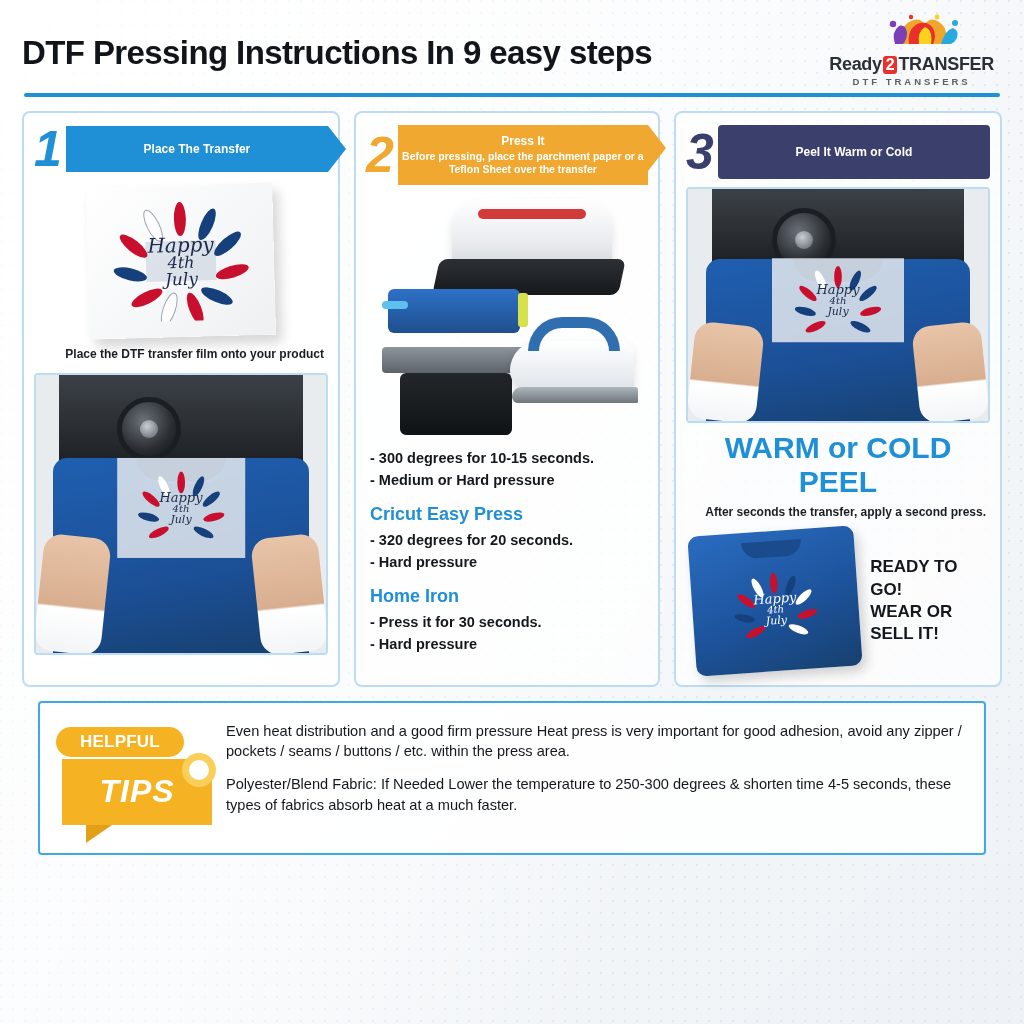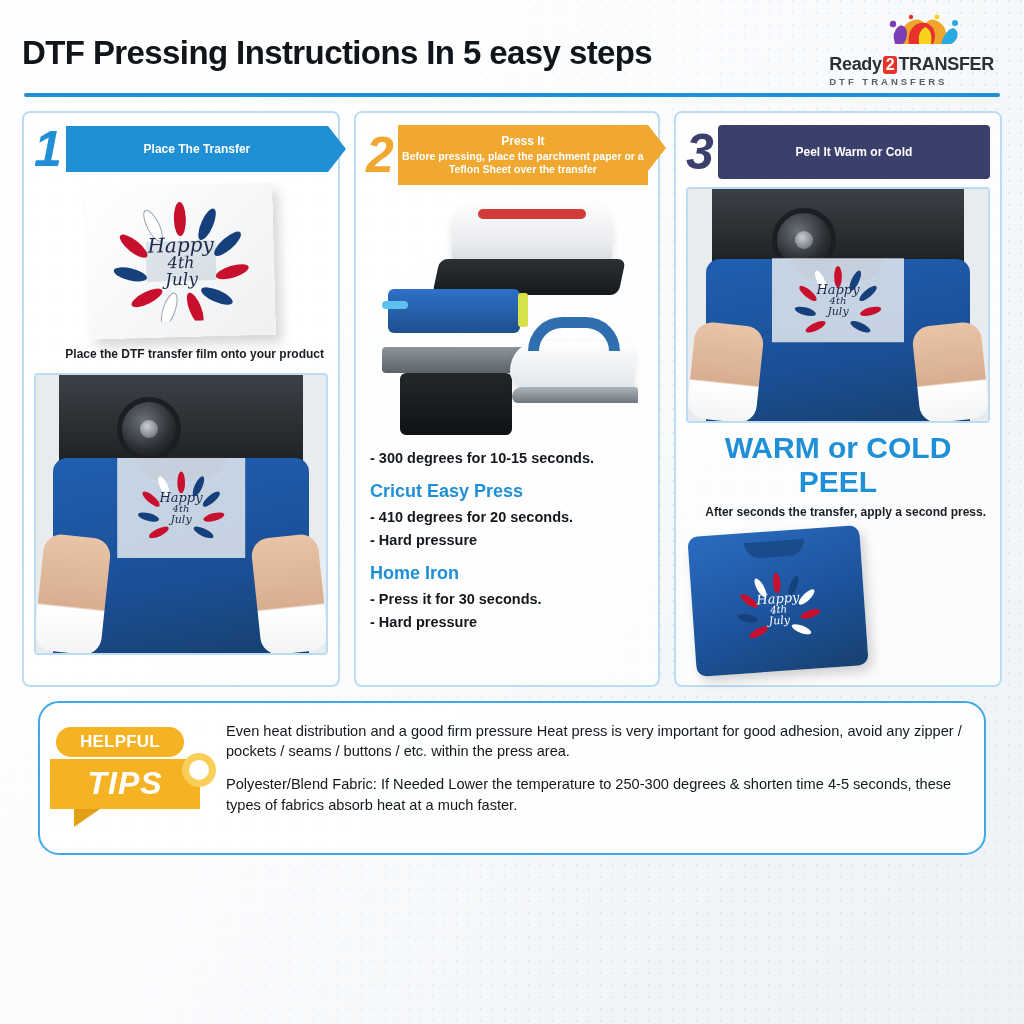--- a/index.html
+++ b/index.html
@@ -29,21 +29,21 @@
     display: flex; align-items: center; justify-content: space-between;
     padding: 18px 6px 0 6px;
   }
   .title {
     font-size: 33px;
     font-weight: 800;
     letter-spacing: -0.6px;
     color: #111418;
     white-space: nowrap;
   }
-  .logo-wrap { padding-right: 8px; }
+  .logo-wrap { text-align: center; padding-right: 8px; }
   .logo-splash { position: relative; height: 36px; width: 150px; margin: 0 auto; }
   .logo-splash svg { position: absolute; top: -4px; left: 50%; transform: translateX(-50%); }
   .logo-text {
     font-size: 18px; font-weight: 800; letter-spacing: -0.3px;
     color: #0f1115; white-space: nowrap;
   }
   .logo-text .ready { color: #2b2f36; }
   .logo-text .two {
     display: inline-block;
     background: #e8312a; color: #fff; border-radius: 3px;
@@ -256,36 +256,36 @@
     width: 60px; height: 16px; border-radius: 0 0 40px 40px; background: #1a4b8c;
   }
   .ready-text {
     font-size: 17px; font-weight: 800; color: #14181d; line-height: 1.3; text-align: left;
   }
   .row-3 { display: flex; align-items: center; gap: 12px; margin-top: 6px; padding-left: 6px; }
 
   
   .tips {
     margin: 14px 22px 0 22px;
-    border: 2px solid #3fa9e8; border-radius: 21px;
+    border: 2px solid #3fa9e8; border-radius: 4px;
     background: rgba(255,255,255,0.85);
     display: flex; align-items: flex-start; gap: 6px;
     padding: 16px 22px 16px 10px;
     position: relative;
   }
   .tips-badge { position: relative; width: 170px; flex: 0 0 170px; height: 118px; }
   .tips-badge .bubble {
     position: absolute; top: 8px; left: 6px; width: 128px; height: 30px;
     background: #f5b223; border-radius: 16px;
     color: #fff; font-weight: 800; font-size: 17px;
     display: flex; align-items: center; justify-content: center;
     letter-spacing: 0.2px;
   }
   .tips-badge .banner {
-    position: absolute; top: 40px; left: 0; width: 150px; height: 50px;
+    position: absolute; top: 40px; left: 12px; width: 150px; height: 66px;
     background: #f5b223; color: #fff; font-weight: 800; font-size: 32px;
     display: flex; align-items: center; justify-content: center;
     font-style: italic; letter-spacing: 1px;
   }
   .tips-badge .banner::after {
     content:""; position: absolute; bottom: -18px; left: 24px;
     border-left: 26px solid #e2a017; border-bottom: 18px solid transparent;
   }
   .tips-badge .sun {
     position: absolute; top: 34px; right: 4px; width: 34px; height: 34px;
@@ -300,21 +300,21 @@
   }
   .tips-text p:last-child { margin-bottom: 0; }
 </style>
 </head>
 <body>
 
 <div class="page">
   <div class="inner">
 
     <div class="header">
-      <div class="title">DTF Pressing Instructions In 5 easy steps</div>
+      <div class="title">DTF Pressing Instructions In 9 easy steps</div>
       <div class="logo-wrap">
         <div class="logo-splash">
           <svg width="150" height="40" viewBox="0 0 150 40" aria-hidden="true">
             <path d="M64 30 Q62 14 72 8 Q82 2 88 10 Q94 2 102 8 Q112 14 108 30 Z" fill="#f0a62b"></path>
             <path d="M72 30 Q70 16 80 10 Q90 6 96 14 Q100 22 96 30 Z" fill="#e8312a"></path>
             <path d="M82 30 Q80 18 88 13 Q96 16 94 30 Z" fill="#f7d31e"></path>
             <path d="M58 30 Q54 18 62 12 Q68 10 70 18 Q70 26 66 30 Z" fill="#7d3fb5"></path>
             <path d="M104 30 Q108 16 116 14 Q122 16 120 24 Q118 28 114 30 Z" fill="#28a9e0"></path>
             <circle cx="56" cy="10" r="3.2" fill="#7d3fb5"></circle>
             <circle cx="118" cy="9" r="3" fill="#28a9e0"></circle>
@@ -424,24 +424,25 @@
           <div class="iron">
             <div class="shell"></div>
             <div class="handle"></div>
             <div class="sole"></div>
           </div>
         </div>
 
         <div class="settings">
           <div>
             <div class="set-line">- 300 degrees for 10-15 seconds.</div>
+            <div class="set-line">- Medium or Hard pressure</div>
           </div>
           <div>
             <div class="set-head">Cricut Easy Press</div>
-            <div class="set-line">- 410 degrees for 20 seconds.</div>
+            <div class="set-line">- 320 degrees for 20 seconds.</div>
             <div class="set-line">- Hard pressure</div>
           </div>
           <div>
             <div class="set-head">Home Iron</div>
             <div class="set-line">- Press it for 30 seconds.</div>
             <div class="set-line">- Hard pressure</div>
           </div>
         </div>
       </div>
 
@@ -503,20 +504,25 @@
                   <ellipse cx="110" cy="96" rx="6" ry="17" fill="#ffffff" transform="rotate(115 110 96)"></ellipse>
                 </svg>
                 <div class="script" style="padding-top:20px;font-size:13px;color:#ffffff;">
                   <div>Happy</div>
                   <div style="font-size:10px;">4th</div>
                   <div style="font-size:11px;">July</div>
                 </div>
               </div>
             </div>
           </div>
+          <div class="ready-text">
+            <div>READY TO GO!</div>
+            <div>WEAR OR</div>
+            <div>SELL IT!</div>
+          </div>
         </div>
       </div>
     </div>
 
     <div class="tips">
       <div class="tips-badge">
         <div class="bubble">HELPFUL</div>
         <div class="banner">TIPS</div>
         <div class="sun"></div>
       </div>

